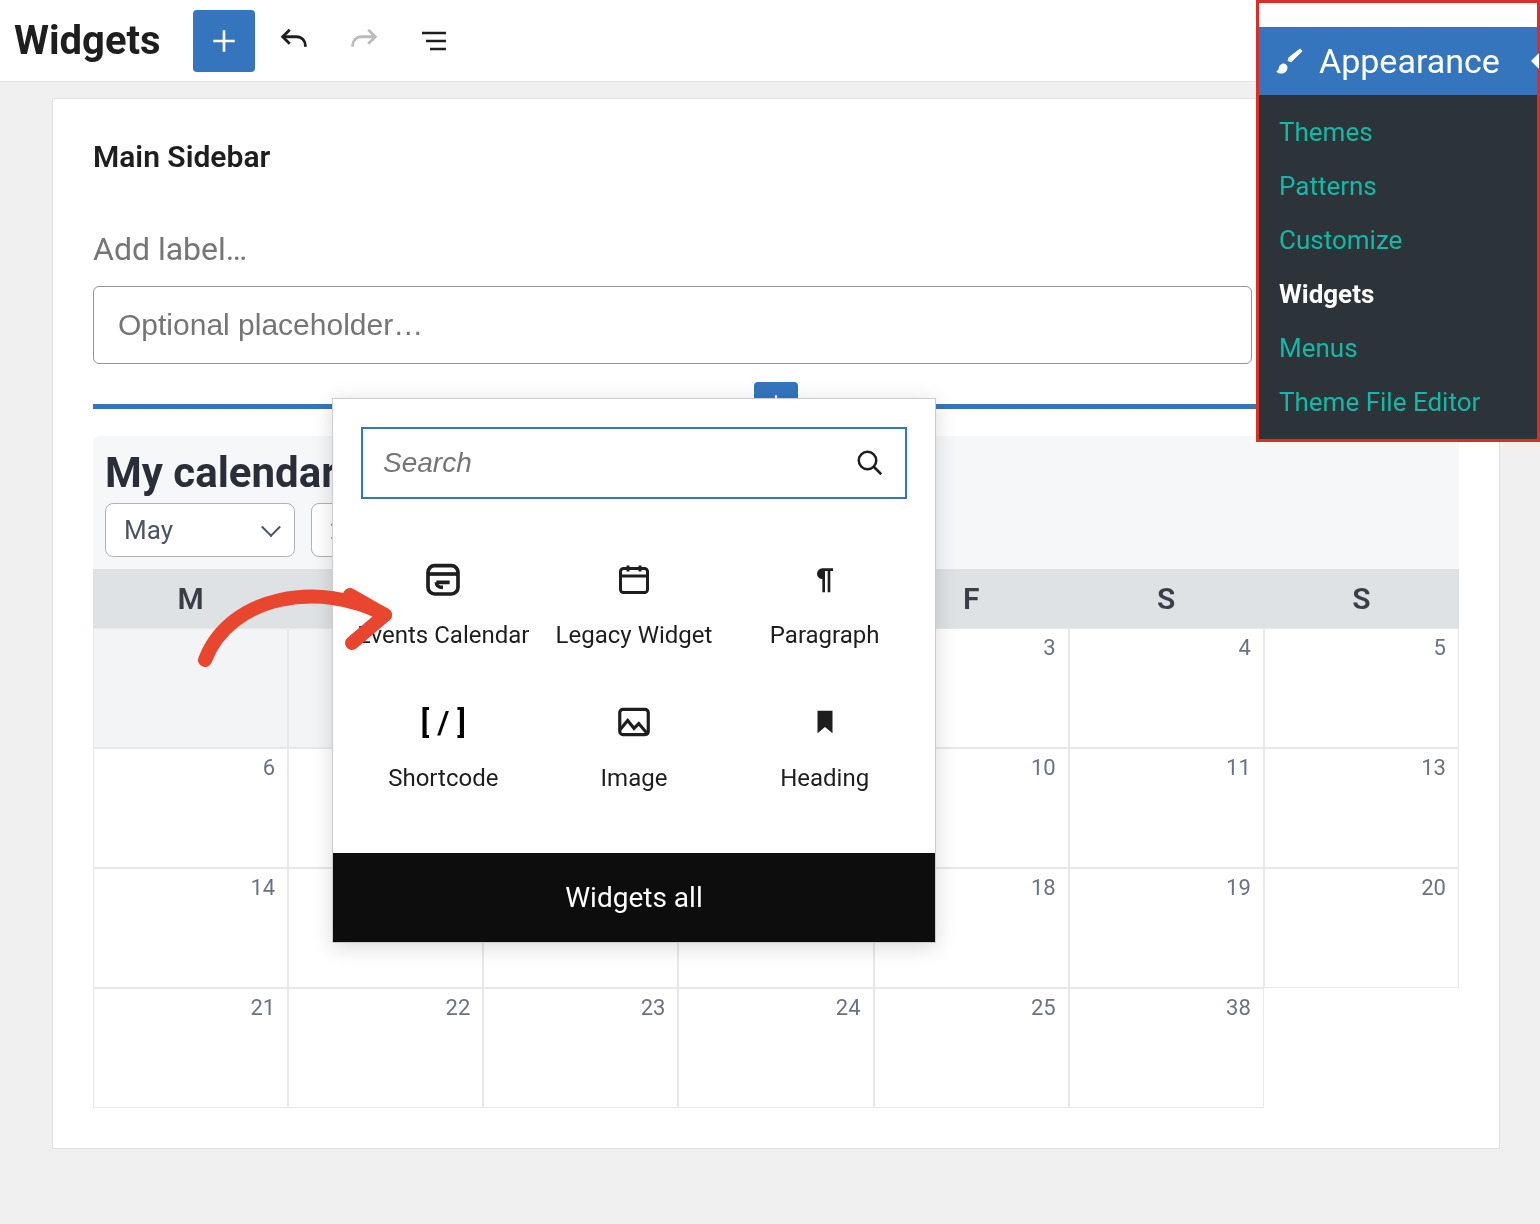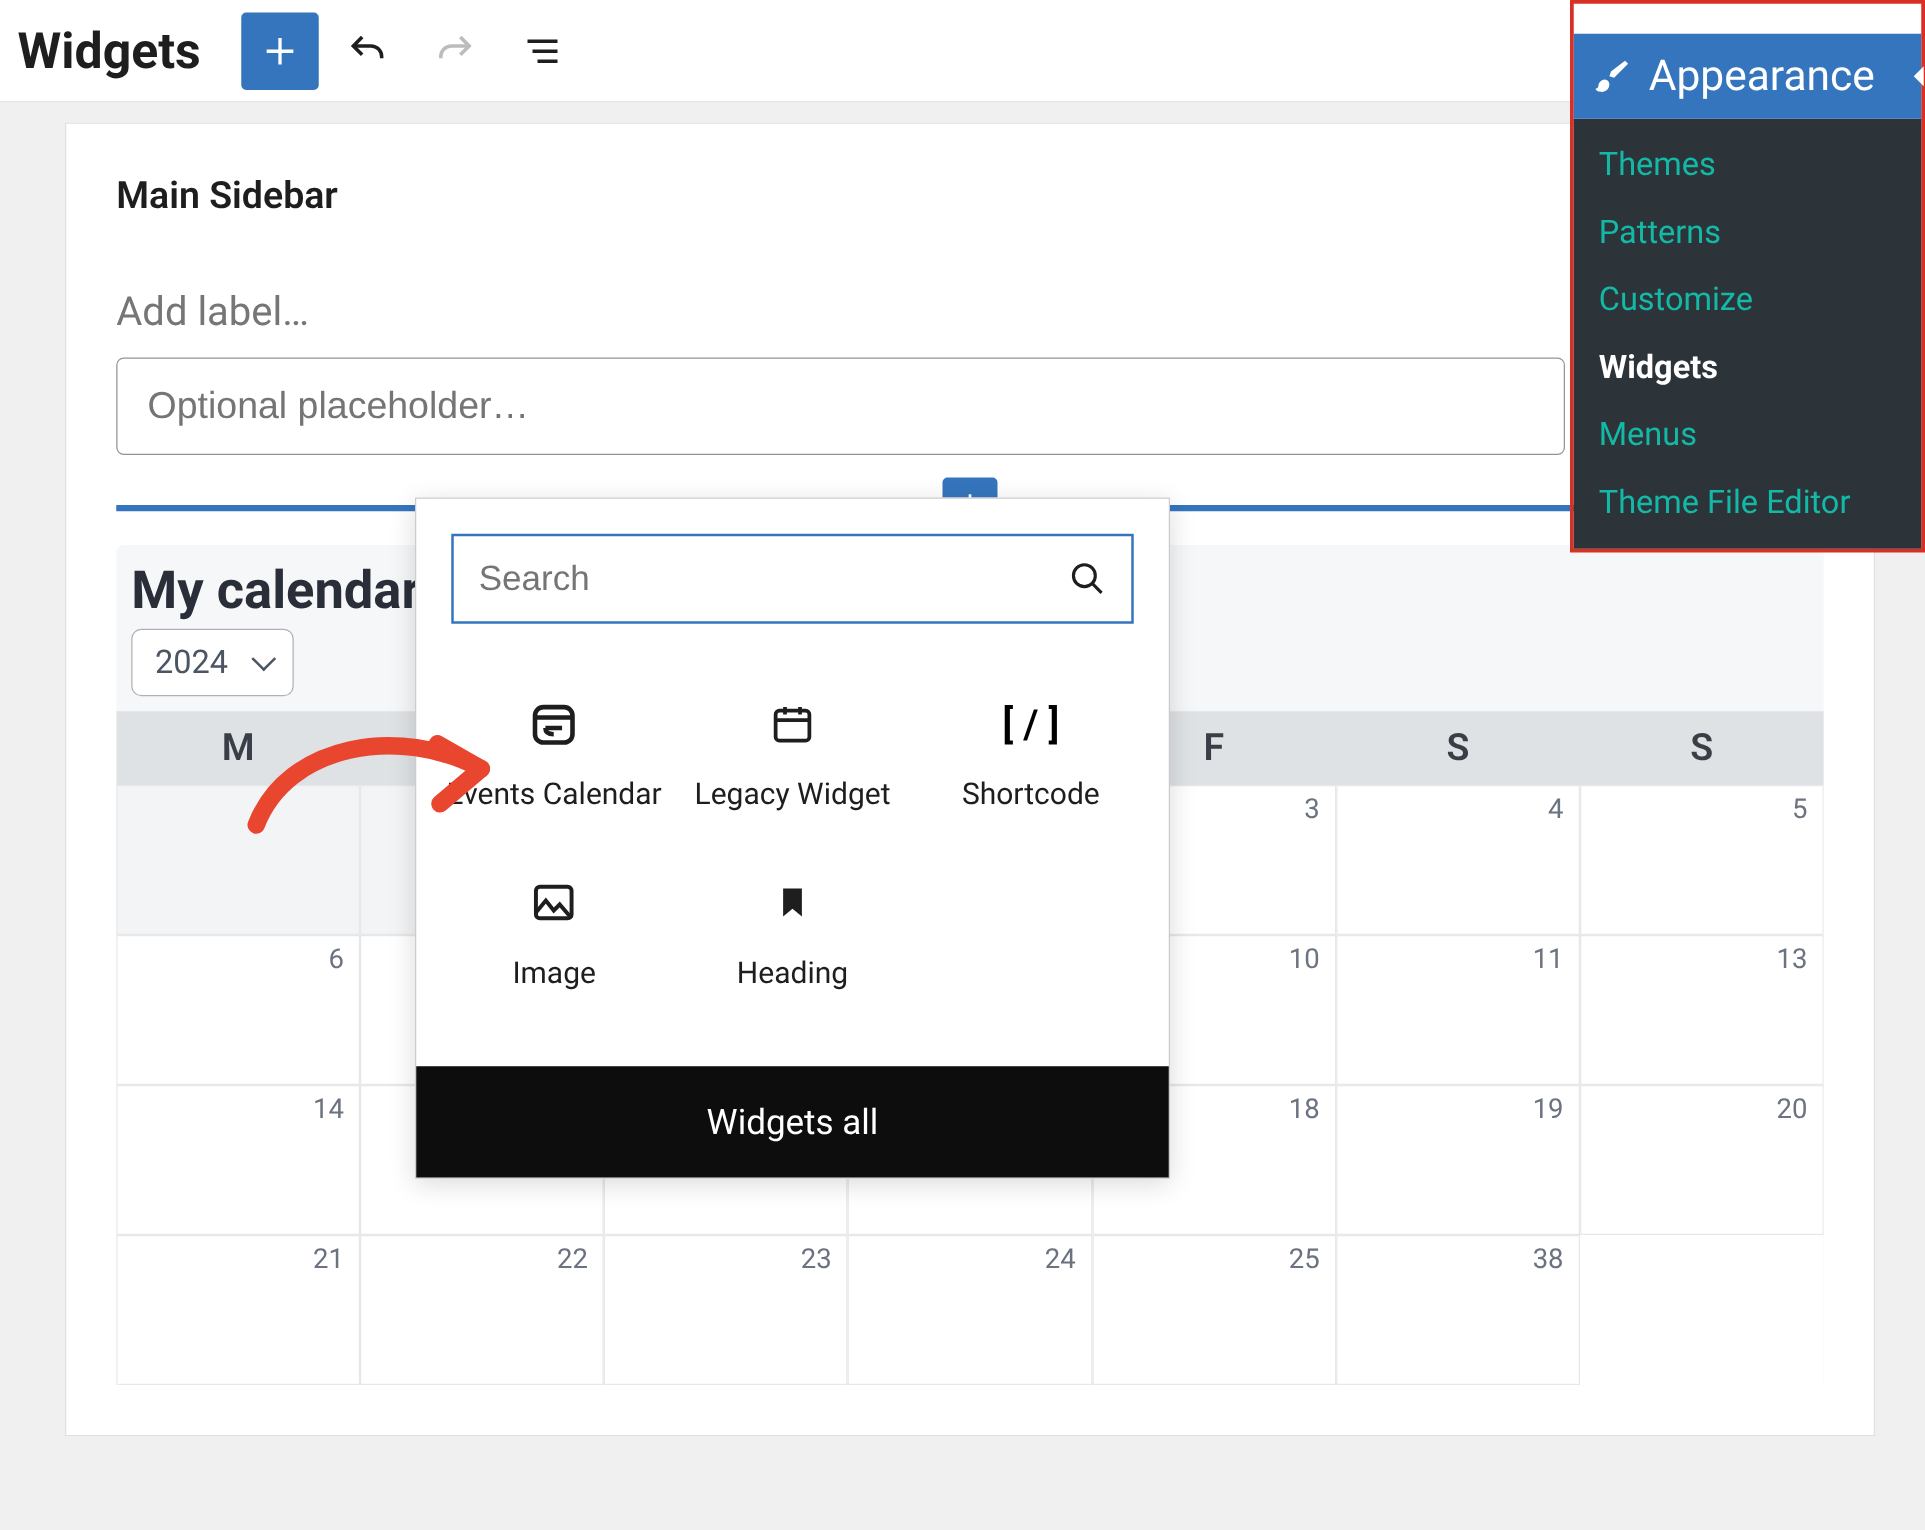--- a/index.html
+++ b/index.html
@@ -206,20 +206,21 @@
   display: flex;
   align-items: center;
   padding: 0 20px;
 }
 .inserter-search input {
   flex: 1;
   border: none;
   font-size: 28px;
   outline: none;
   color: #333;
+  font-style: italic;
 }
 .inserter-search input::placeholder { color: #757575; }
 .inserter-grid {
   display: grid;
   grid-template-columns: repeat(3, 1fr);
   gap: 10px;
   padding: 10px 20px 40px;
 }
 .inserter-item {
   display: flex;
@@ -336,20 +337,23 @@
       <div class="insert-plus">
         <svg width="26" height="26" viewBox="0 0 24 24" fill="none" stroke="#fff" stroke-width="2">
             <path d="M12 4v16M4 12h16"></path>
           </svg>
       </div>
     </div>
 
     <div class="calendar-block">
       <div class="calendar-title">My calendar</div>
       <div class="calendar-controls">
+        <div class="calendar-select" style="width:190px">
+            <span>May</span>
+          </div>
         <div class="calendar-select" style="width:130px">
             <span>2024</span>
           </div>
       </div>
       <div class="calendar-grid">
         <div class="calendar-header">
           <div>M</div>
           <div>T</div>
           <div>W</div>
           <div>T</div>
@@ -471,20 +475,28 @@
       <div class="icon">
           <svg width="36" height="36" viewBox="0 0 24 24" fill="none" stroke="#1e1e1e" stroke-width="2">
             <rect x="3" y="5" width="18" height="16" rx="2"></rect>
             <path d="M3 10h18M8 3v4M16 3v4"></path>
           </svg>
         </div>
       <div class="lbl">Legacy Widget</div>
     </div>
     <div class="inserter-item">
       <div class="icon">
+          <svg width="32" height="40" viewBox="0 0 24 24" fill="#1e1e1e">
+            <path d="M10 4a4 4 0 0 0 0 8V4zm0 0h8v2h-2v16h-2V6h-2v16h-2V4z"></path>
+          </svg>
+        </div>
+      <div class="lbl">Paragraph</div>
+    </div>
+    <div class="inserter-item">
+      <div class="icon">
           <span style="font-size:32px;font-weight:600;">[ / ]</span>
         </div>
       <div class="lbl">Shortcode</div>
     </div>
     <div class="inserter-item">
       <div class="icon">
           <svg width="38" height="38" viewBox="0 0 24 24" fill="none" stroke="#1e1e1e" stroke-width="2">
             <rect x="3" y="4" width="18" height="16" rx="2"></rect>
             <path d="M3 17l5-6 4 5 3-3 6 7"></path>
           </svg>

